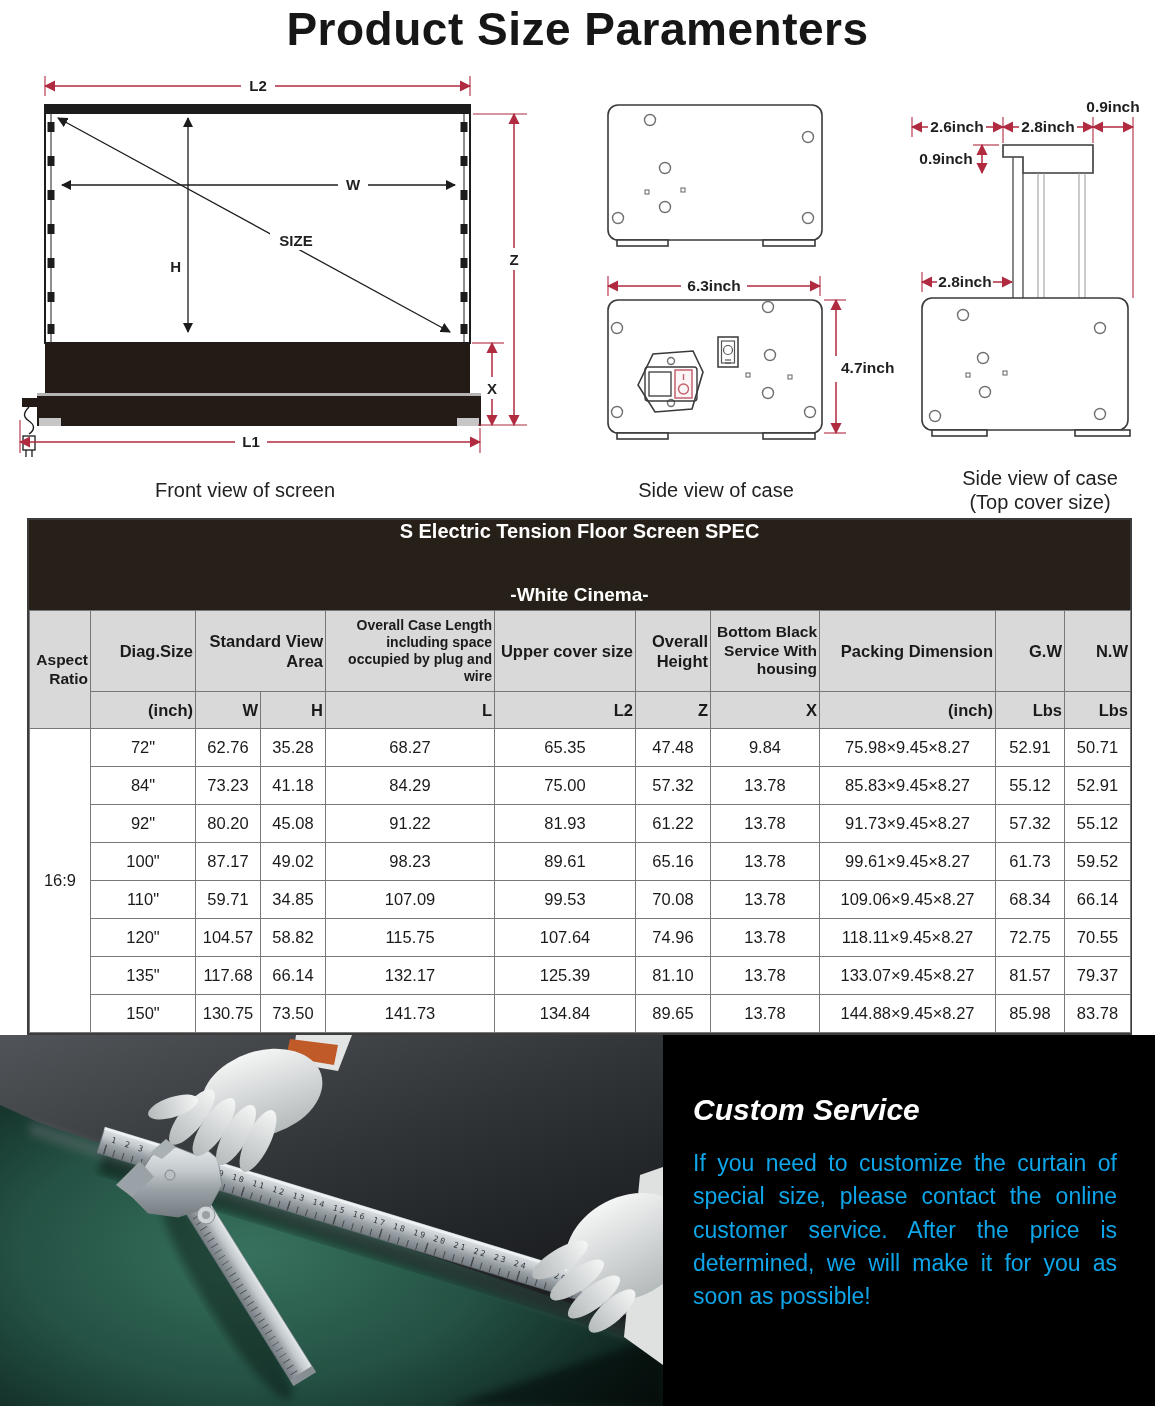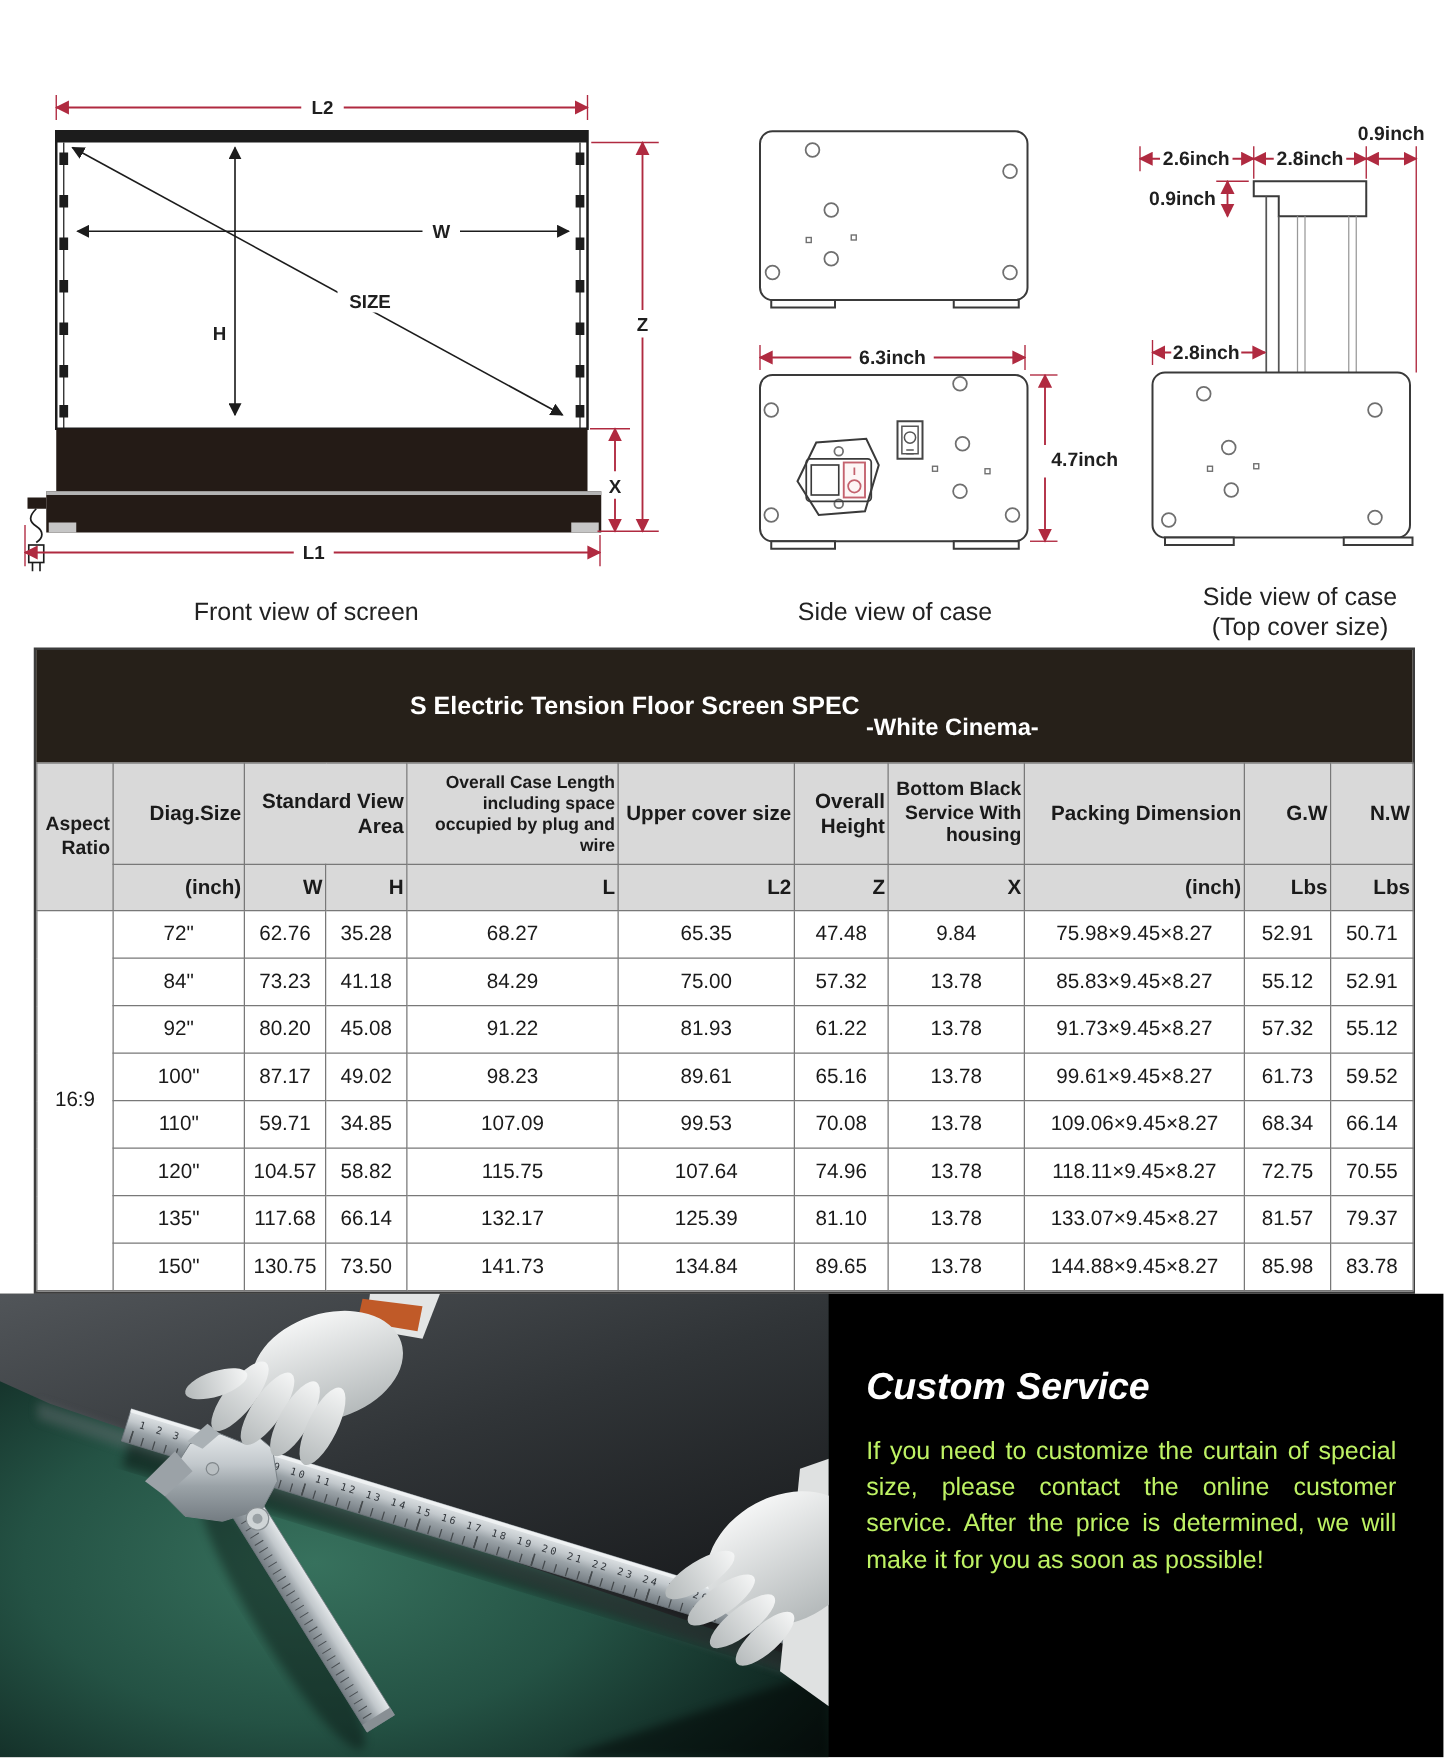--- a/index.html
+++ b/index.html
@@ -13,44 +13,45 @@
   .mk-red{fill:var(--accent_red,#b02a40);}
   .mk-black{fill:#1c1c1c;}
   .ink{stroke:#1c1c1c;fill:none;}
   .case{fill:#fff;stroke:#3a3a3a;stroke-width:1.6;}
   .hole{fill:none;stroke:#6f6f6f;stroke-width:1.4;}
   .sq{fill:none;stroke:#6f6f6f;stroke-width:1.1;}
   .dimlabel{font:600 15.5px "Liberation Sans",sans-serif;fill:#1f1f1f;}
   .dimletter{font:600 15px "Liberation Sans",sans-serif;fill:#1f1f1f;}
   .caption{position:absolute;text-align:center;font-size:20px;font-weight:500;color:#222;line-height:1.2;}
   .table-wrap{position:absolute;left:27px;top:518px;width:1101px;border:2px solid #3c3c3c;}
-  .banner{height:90px;background:var(--banner_bg,#262019);color:#fff;display:flex;flex-direction:row;
-          justify-content:center;align-items:center;gap:5px;}
+  .banner{height:90px;background:var(--banner_bg,#262019);color:#fff;display:flex;flex-direction:column;
+          align-items:center;gap:5px;}
   .banner .b1{font-size:20px;font-weight:600;}
   .banner .b2{font-size:19px;font-weight:600;margin-top:36px;}
   table.spec{width:100%;border-collapse:collapse;table-layout:fixed;}
   table.spec th,table.spec td{border:1px solid var(--table_border,#787878);text-align:center;
           vertical-align:middle;padding:0 2px;}
   table.spec thead th{background:var(--header_cell_bg,#d9d9d9);font-weight:600;font-size:16.5px;line-height:1.22;text-align:right;}
   table.spec thead tr:first-child th{height:80px;}
   table.spec thead tr:last-child th{height:36px;}
   table.spec thead th.small{font-size:14px;}
   table.spec thead th.med{font-size:15.5px;}
   table.spec tbody td{height:37px;background:#fff;font-size:16.5px;font-weight:500;}
   .bottom{position:absolute;left:0;top:1035px;width:1155px;height:371px;background:var(--bottom_bg,#000);}
   .photo{position:absolute;left:0;top:0;}
   .custom{position:absolute;left:693px;top:58px;width:424px;color:#fff;}
   .custom h2{margin:0 0 20px 0;font-size:30px;font-weight:700;font-style:italic;}
-  .custom p{margin:0;font-size:20px;line-height:1.45;text-align:justify;color:#bef264;}
+  .custom p{margin:0;font-size:23px;line-height:1.45;text-align:justify;color:#0ea5e9;}
 </style>
 </head>
 <body>
 
 <div class="page">
 
+  <div class="title">Product Size Paramenters</div>
 
   <svg class="diagram" style="left:18px;top:70px" width="520" height="400" viewBox="0 0 520 400">
     <defs>
       <marker id="arR" viewBox="0 0 10 10" refX="9" refY="5" markerWidth="7.5" markerHeight="7.5" orient="auto-start-reverse">
         <path class="mk-red" d="M0,0 L10,5 L0,10 z"></path>
       </marker>
       <marker id="arB" viewBox="0 0 10 10" refX="9" refY="5" markerWidth="8" markerHeight="8" orient="auto-start-reverse">
         <path class="mk-black" d="M0,0 L10,5 L0,10 z"></path>
       </marker>
     </defs>

